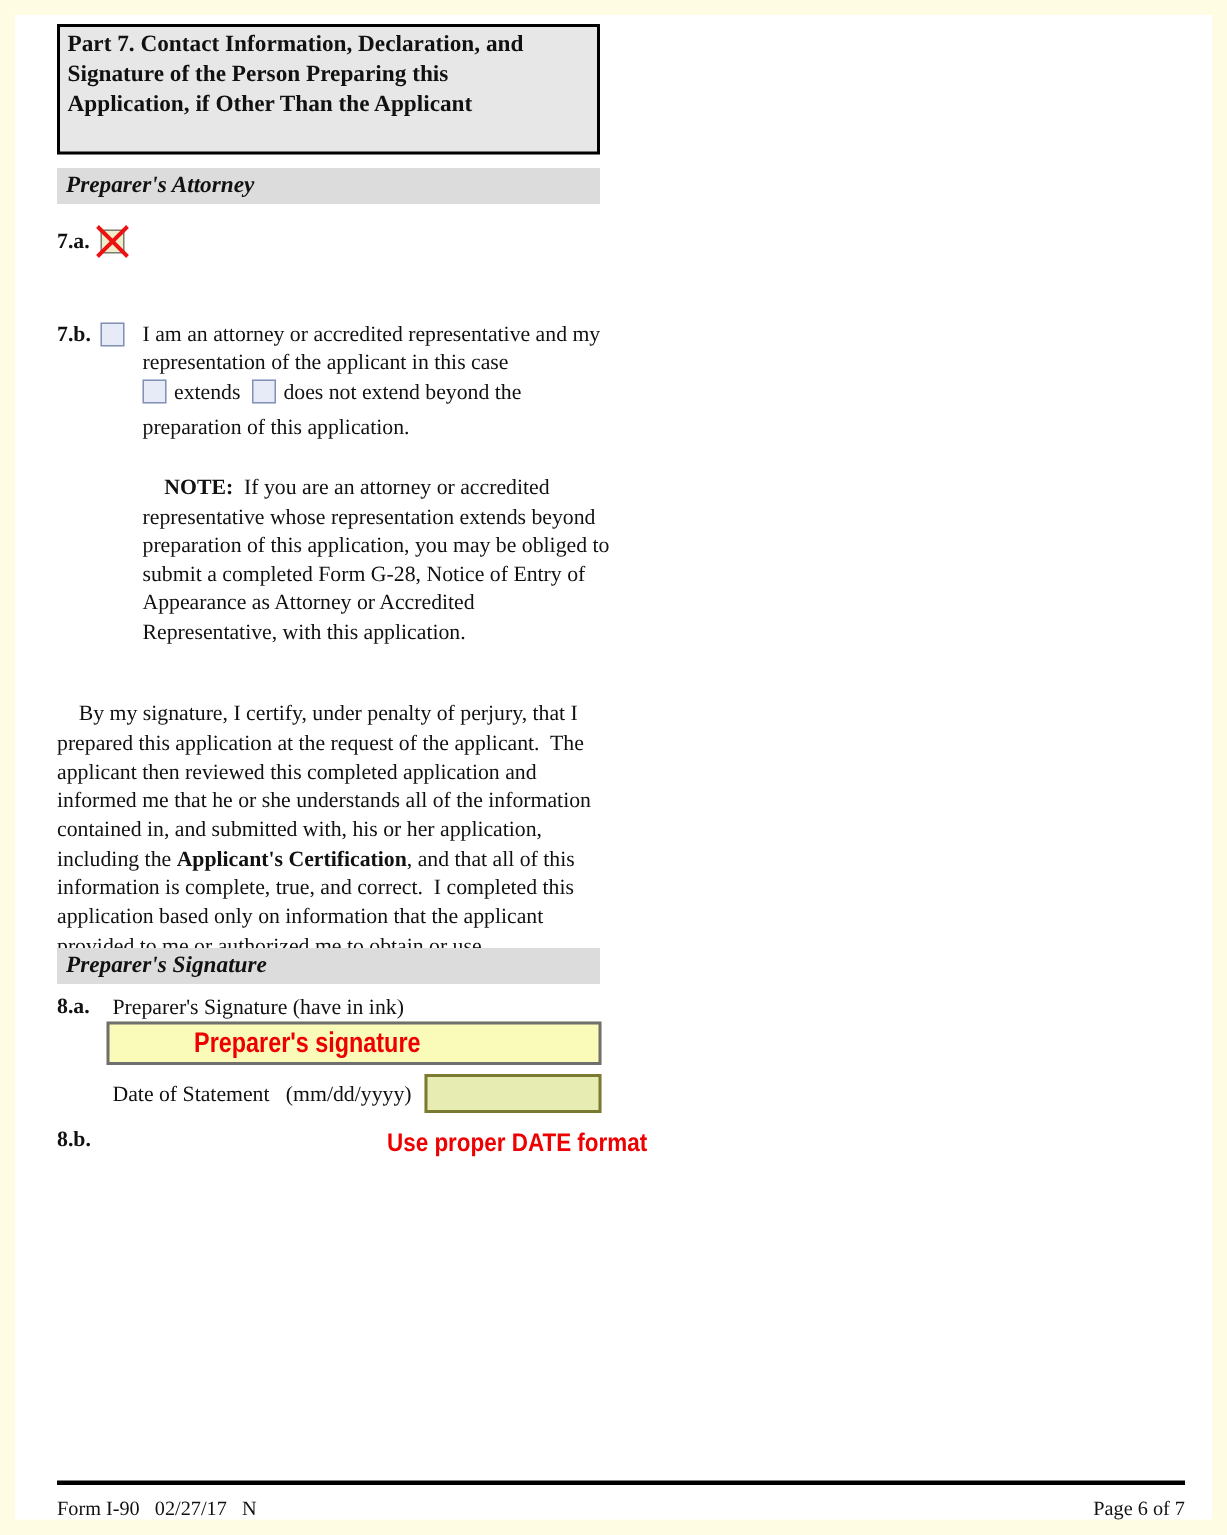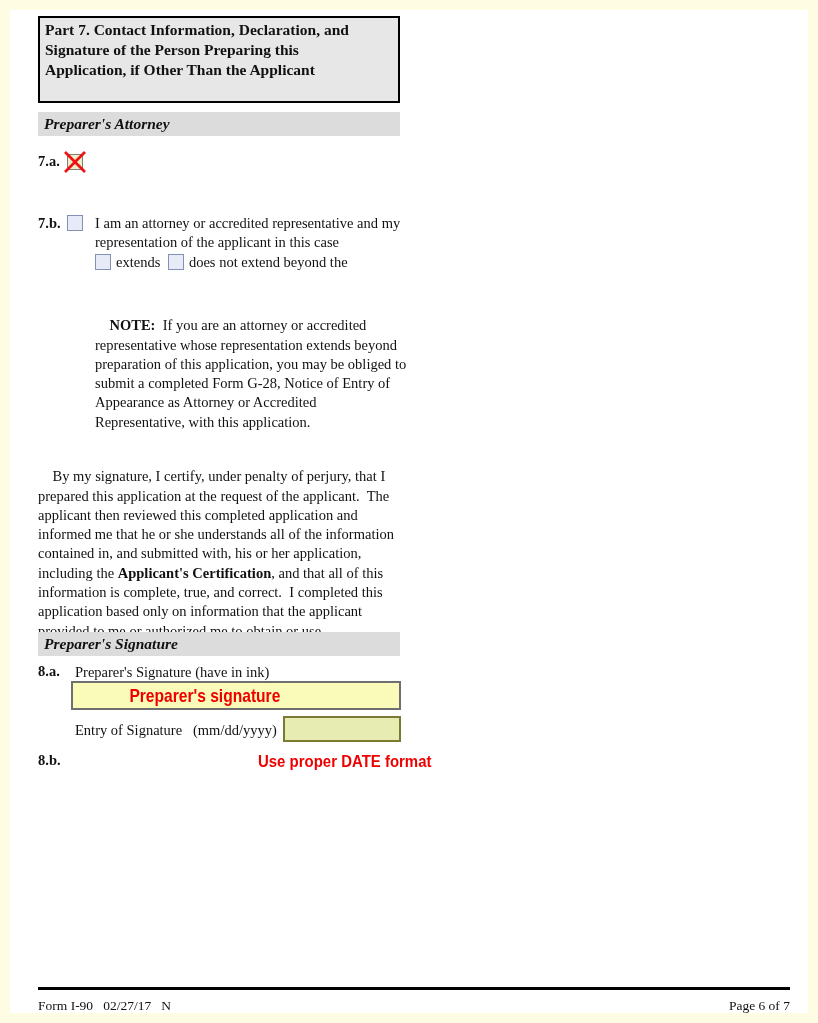--- a/index.html
+++ b/index.html
@@ -115,20 +115,21 @@
 
   
   <div class="abs num" style="left:28px; top:205px;text-align:center;">7.b.</div>
   <div class="abs cb" style="left:57px; top:205px;"></div>
   <div class="abs body-text" style="left:85px; top:204px; width:312px;">I am an attorney or accredited representative and my representation of the applicant in this case</div>
 
   <div class="abs inline-cb-row" style="left:85px; top:243px; width:312px;">
     <span class="cb"></span><span>extends</span>
     <span class="cb" style="margin-left:4px;"></span><span>does not extend beyond the</span>
   </div>
+  <div class="abs body-text" style="left:85px; top:266px; width:312px;">preparation of this application.</div>
 
   
   <div class="abs body-text" style="left:85px; top:287px; width:312px; white-space:pre-wrap;">
     <span class="note-label">NOTE:</span><span>  If you are an attorney or accredited representative whose representation extends beyond preparation of this application, you may be obliged to submit a completed Form G-28, Notice of Entry of Appearance as Attorney or Accredited Representative, with this application.</span>
   </div>
 
   
 
   <div class="abs body-text" style="left:28px; top:438px; width:374px; white-space:pre-wrap;">
     <span>By my signature, I certify, under penalty of perjury, that I prepared this application at the request of the applicant.  The applicant then reviewed this completed application and informed me that he or she understands all of the information contained in, and submitted with, his or her application, including the </span><span class="bold">Applicant's Certification</span><span>, and that all of this information is complete, true, and correct.  I completed this application based only on information that the applicant provided to me or authorized me to obtain or use.</span>
@@ -142,21 +143,21 @@
   
   <div class="abs num" style="left:28px; top:653px;">8.a.</div>
   <div class="abs body-text" style="left:65px; top:653px;">Preparer's Signature (have in ink)</div>
   <div class="abs sig-box">
     <span class="red-annot sig-annot">Preparer's signature</span>
   </div>
 
   
   <div class="abs num" style="left:28px; top:711px;margin-top:31px;">8.b.</div>
   <div class="abs body-text" style="left:65px; top:711px;">
-    <span>Entry of Signature</span>&nbsp;&nbsp;&nbsp;<span>(mm/dd/yyyy)</span>
+    <span>Date of Statement</span>&nbsp;&nbsp;&nbsp;<span>(mm/dd/yyyy)</span>
   </div>
   <div class="abs date-box"></div>
   <div class="abs red-annot date-annot">Use proper DATE format</div>
 
   
   <div class="abs footer-line"></div>
   <div class="abs footer-text footer-left">Form I-90   02/27/17   N</div>
   <div class="abs footer-text footer-right">Page 6 of 7</div>
 
 </div>

